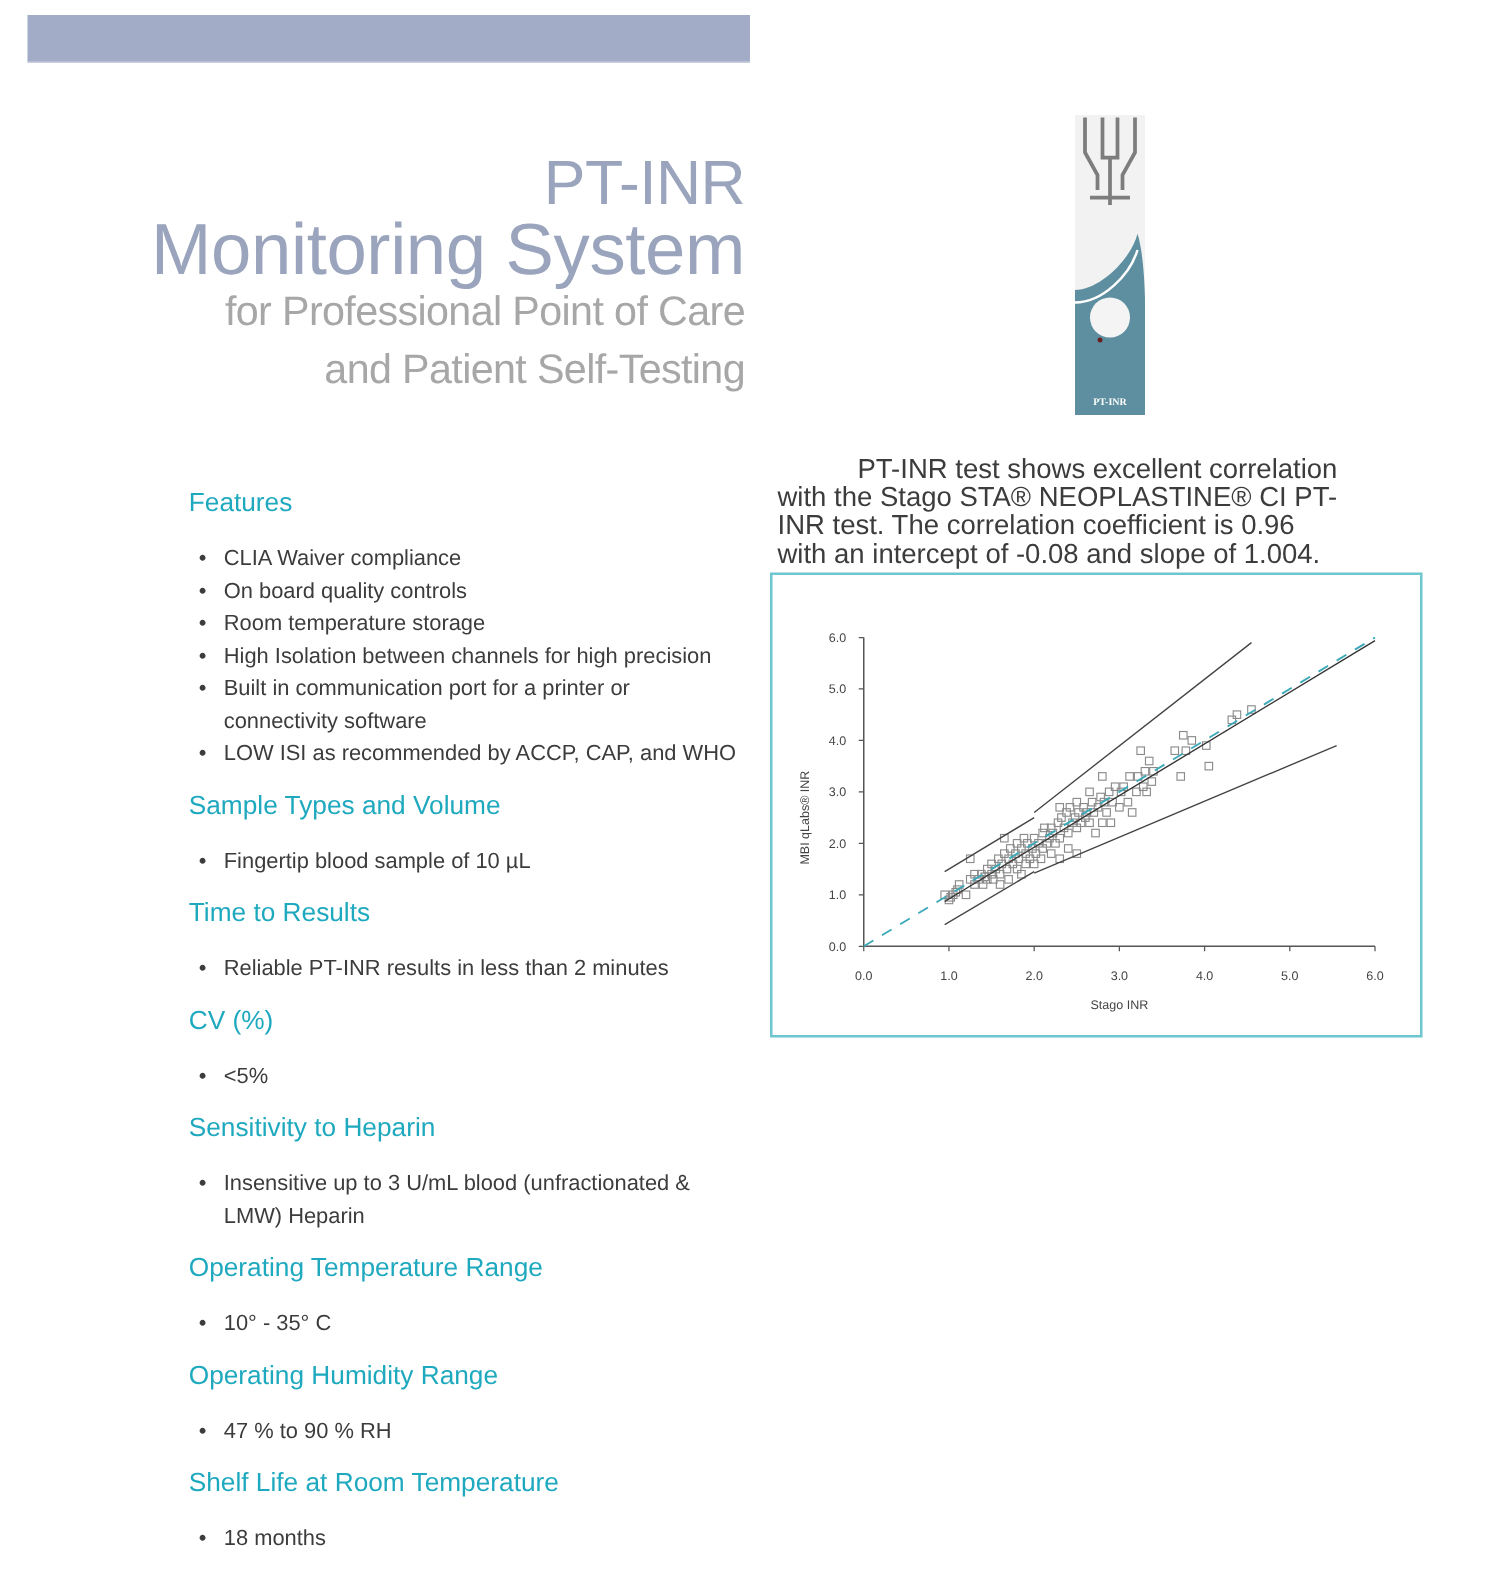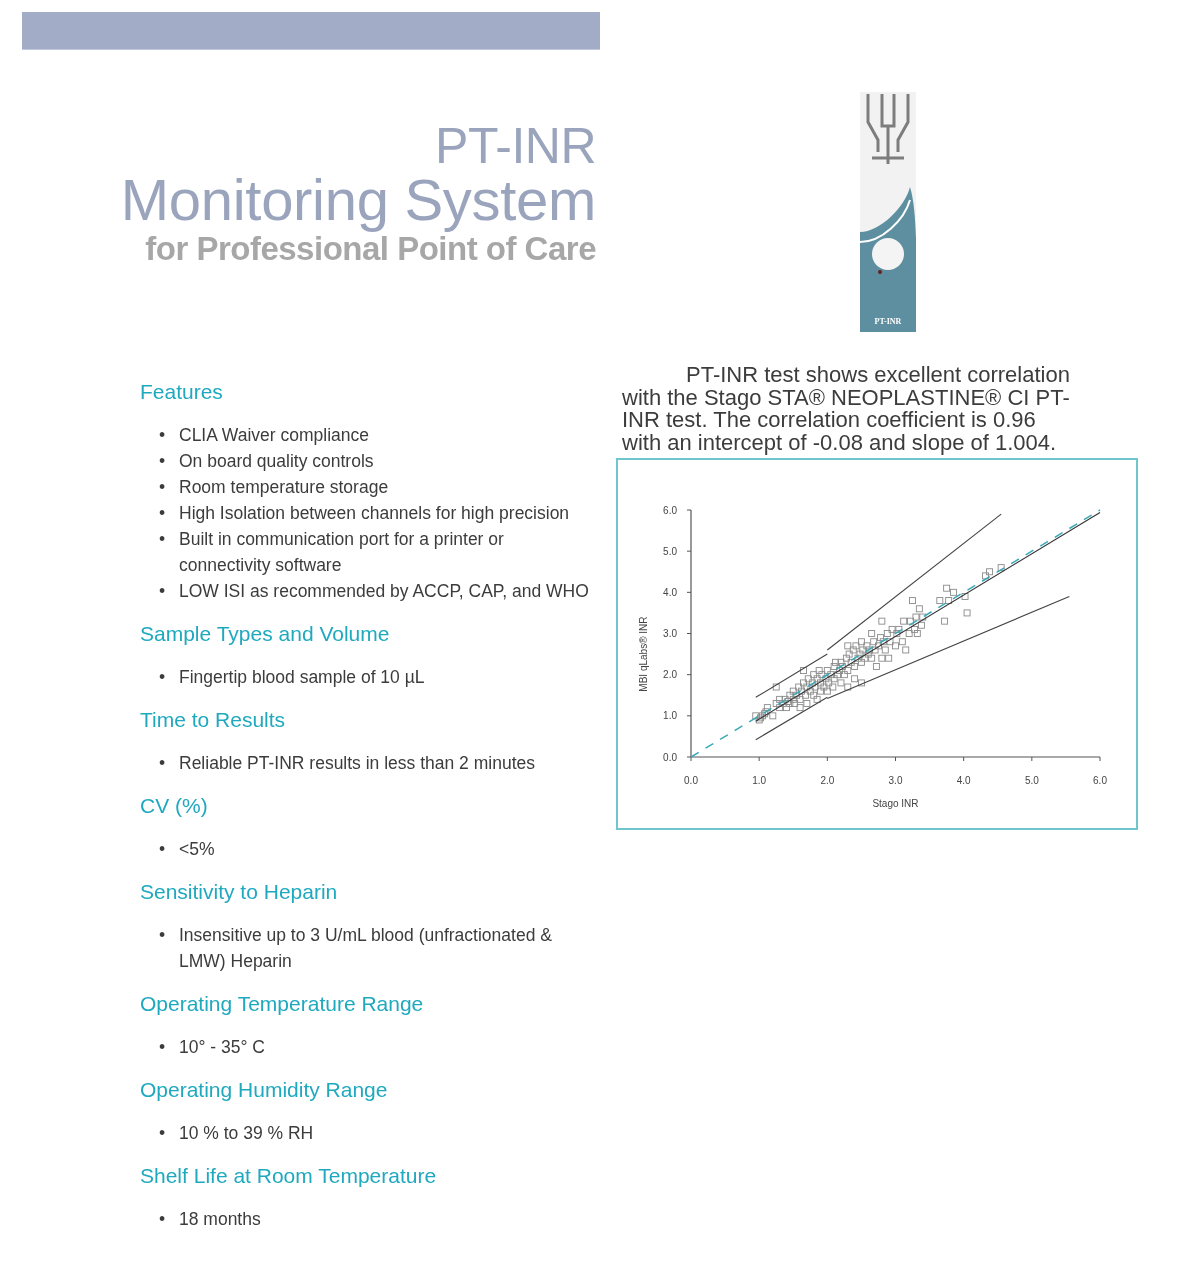--- a/index.html
+++ b/index.html
@@ -1,42 +1,43 @@
 <!DOCTYPE html>
 <html><head>
 <meta charset="utf-8">
 <style>
   html, body { margin:0; padding:0; background:#ffffff; }
   body { width:1200px; height:1263px; position:relative; overflow:hidden; font-family:"Liberation Sans", sans-serif; color:#3a3a3a; }
   .topbar { position:absolute; left:22px; top:12px; width:578px; height:37px; background:#a2acc6; border-bottom:1px solid #c2c8db; }
   .title-block { position:absolute; right:604px; top:118px; text-align:right; }
   .t1 { font-size:50px; color:#9aa4bc; line-height:56px; font-weight:300; letter-spacing:-0.5px; }
   .t2 { font-size:58px; color:#9aa4bc; line-height:52px; font-weight:300; letter-spacing:-0.3px; }
-  .t3 { font-size:33px; color:#a7a7a7; line-height:46px; font-weight:700; letter-spacing:-0.5px; }
+  .t3 { font-size:33px; color:#a7a7a7; line-height:46px; font-weight:400; letter-spacing:-0.5px; }
   .strip { position:absolute; left:860px; top:92px; width:56px; height:240px; }
   .left { position:absolute; left:137px; top:375px; width:470px; }
   .sec { margin:0 0 10px 0; }
-  .sec h3 { margin:3px; font-size:21px; font-weight:normal; color:#1fa9bf; line-height:28px; }
+  .sec h3 { margin:14px; font-size:21px; font-weight:normal; color:#1fa9bf; line-height:28px; }
   .sec ul { margin:16px; padding:0; list-style:none; }
   .sec li { position:relative; padding-left:26px; font-size:17.5px; line-height:26px; color:#3c3c3c; }
   .sec li::before { content:"•"; position:absolute; left:6px; top:0; color:#3c3c3c; }
   .caption { position:absolute; left:622px; top:364px; width:450px; font-size:22px; line-height:22.5px; color:#3c3c3c; }
   .caption .indent { display:inline-block; width:64px; }
   .chartbox { position:absolute; left:616px; top:458px; width:522px; height:372px; border:2px solid #6fc6cf; box-sizing:border-box; }
   .chartsvg { position:absolute; left:0; top:0; }
 </style>
 </head>
 <body>
 
 <div class="topbar"></div>
 
 <div class="title-block">
   <div class="t1">PT-INR</div>
   <div class="t2">Monitoring System</div>
   <div class="t3">for Professional Point of Care</div>
+  <div class="t3">and Patient Self-Testing</div>
 </div>
 
 <svg class="strip" viewBox="0 0 56 240" width="56" height="240">
   <rect x="0" y="0" width="56" height="240" fill="#f2f2f2"></rect>
   <g fill="none" stroke="#7d7d7d" stroke-width="3">
     <path d="M8 2 V30 L18 48 V60"></path>
     <path d="M48 2 V30 L38 48 V60"></path>
     <path d="M22 2 V34 H34 V2"></path>
     <path d="M28 34 V72"></path>
     <path d="M12 66 H44"></path>
@@ -86,21 +87,21 @@
   </div>
   <div class="sec">
     <h3>Operating Temperature Range</h3>
     <ul>
         <li>10° - 35° C</li>
       </ul>
   </div>
   <div class="sec">
     <h3>Operating Humidity Range</h3>
     <ul>
-        <li>10 % to 39 % RH</li>
+        <li>47 % to 90 % RH</li>
       </ul>
   </div>
   <div class="sec">
     <h3>Shelf Life at Room Temperature</h3>
     <ul>
         <li>18 months</li>
       </ul>
   </div>
 </div>
 

